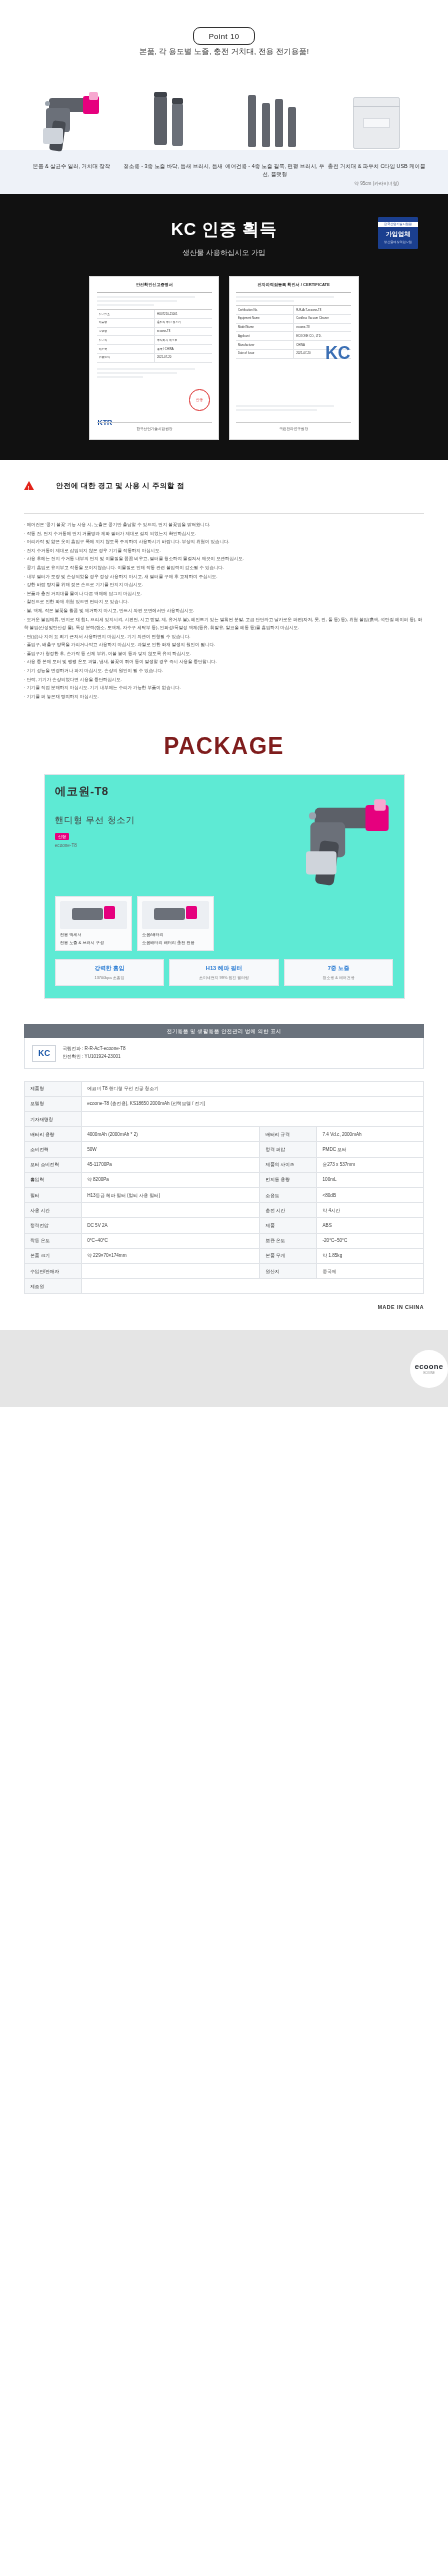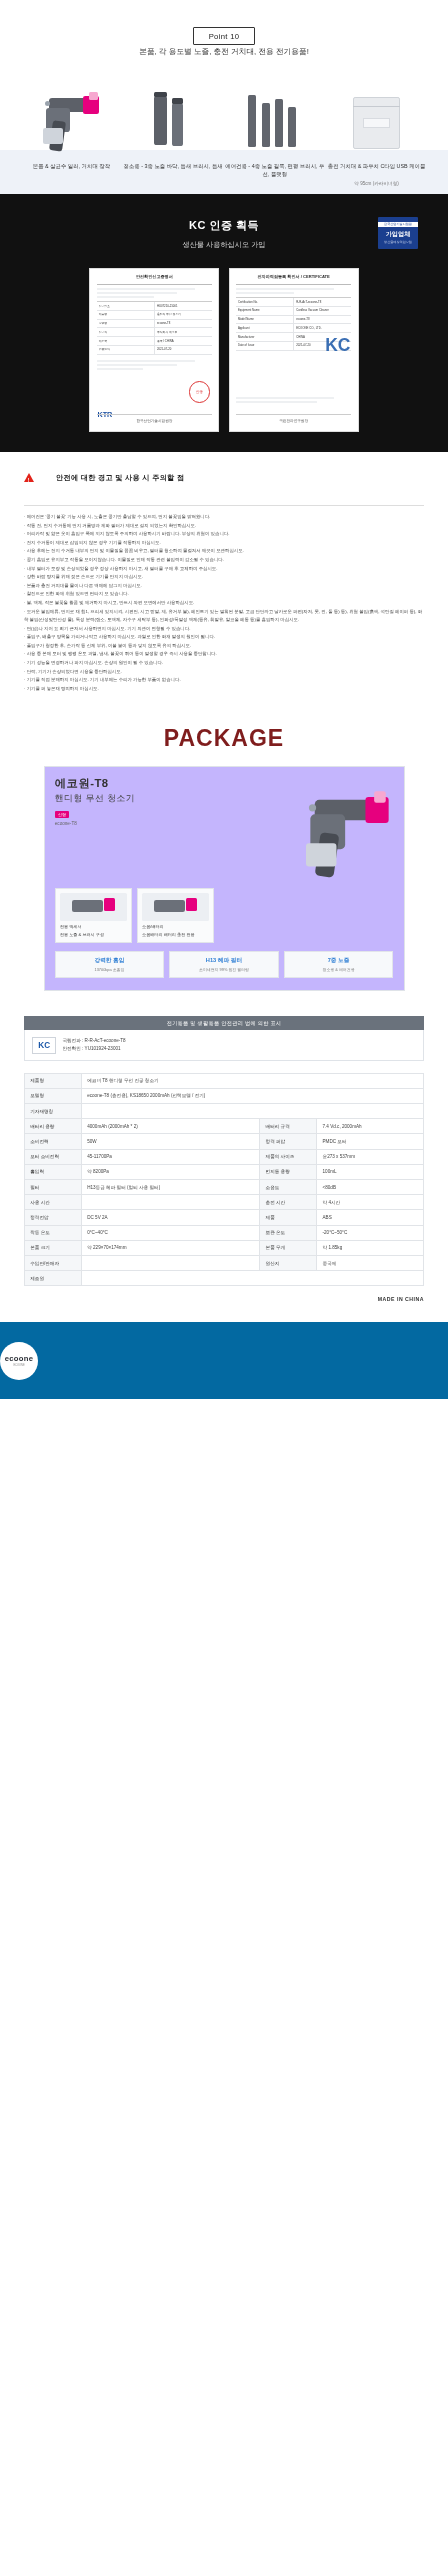--- a/index.html
+++ b/index.html
@@ -9,21 +9,21 @@
     background: #ffffff;
     color: #222;
   }
   .page { width: 448px; margin: 0 auto; }
 
   
   .sec-point { padding: 27px 0 0; text-align: center; background:#fff;}
   .point-badge {
     display: inline-block;
     border: 0.8px solid #333;
-    border-radius: 1px;
+    border-radius: 7px;
     padding: 3.6px 14.4px;
     font-size: 7.7px;
     letter-spacing: 0.3px;
     color: #222;
   }
   .big-title {
     font-size: 20.6px;
     font-weight: bold;
     letter-spacing: 1px;
     margin: 17.5px 0 14.4px;
@@ -71,21 +71,21 @@
   .nozzles .n3 { left:36px; height:48px;}
   .nozzles .n4 { left:49px; height:40px;}
 
   .pouch { position:relative; width:62px; height:72px;}
   .pouch .bag { position:absolute; left:7.2px; top:12.4px; width:47px; height:52px; background:#e9ebee; border:0.5px solid #cfd3d8; border-radius:2.1px;}
   .pouch .zip { position:absolute; left:7.2px; top:20.6px; width:47px; height:1.5px; background:#c6cad0;}
   .pouch .lbl { position:absolute; left:17.5px; top:33px; width:27px; height:10.3px; background:#f6f7f9; border:0.5px solid #d8dbe0;}
 
   
   .sec-kc { background:#111; color:#fff; padding: 24px 0 20.6px; text-align:center; position:relative;}
-  .kc-title { font-size: 11px; font-weight: bold; letter-spacing: 0.5px;}
+  .kc-title { font-size: 17px; font-weight: bold; letter-spacing: 0.5px;}
   .kc-sub { font-size: 7.2px; color:#d8d8d8; margin-top: 7.2px;}
   .kc-stamp {
     position:absolute; right:30px; top:23px; width:40px; height:32px;
     background:#1b3f8f; color:#fff; font-size:3.6px; line-height:1.35;
     display:flex; flex-direction:column; align-items:center; justify-content:center;
     border-radius:1px;
   }
   .kc-stamp .st-top { font-size:3.1px; background:#fff; color:#1b3f8f; width:100%; text-align:center; padding:0.5px 0;}
   .kc-stamp .st-big { font-size:6.2px; font-weight:bold; margin-top:3.1px;}
   .kc-stamp .st-small { font-size:3.1px; margin-top:1.5px; color:#cbd6ef;}
@@ -114,27 +114,27 @@
   .warn-tri { width:0;height:0;border-left:5.7px solid transparent;border-right:5.7px solid transparent;border-bottom:9.8px solid #e2231a; position:relative;}
   .warn-tri:after{content:"!"; position:absolute; left:-1.3px; top:3.1px; color:#fff; font-size:5.2px; font-weight:bold;}
   .safety-title { font-size: 7.2px; font-weight: bold; color:#222; letter-spacing:0.3px;}
   .safety-list { font-size: 4.4px; line-height: 1.95; color:#444; }
   .safety-list div { }
 
   
   .sec-package { padding: 13.4px 0 5.2px; text-align:center;}
   .pkg-title { font-size: 23px; font-weight: bold; color:#7f1d1d; letter-spacing: 1px;}
   .box-card {
-    width: 361px; margin: 13.4px auto 0; border:0.5px solid #dfe3e8; background:#c4b5fd;
+    width: 361px; margin: 13.4px auto 0; border:0.5px solid #dfe3e8; background:#5eead4;
     padding: 9.3px 10.3px 11.3px; text-align:left; position:relative;
   }
   .box-top { display:flex; }
   .box-left { width: 170px; }
   .box-brand { font-size: 11.3px; font-weight:bold; color:#333; letter-spacing:0.5px;}
-  .box-name { font-size: 8.8px; color:#444; margin-top:2px; letter-spacing:0.5px;}
+  .box-name { font-size: 8.8px; color:#444; margin-top:16px; letter-spacing:0.5px;}
   .box-tagpink { display:inline-block; background:#e6007e; color:#fff; font-size:4.1px; padding:1px 3.1px; border-radius:1px; margin-top:6.2px;}
   .box-tagline { font-size:4.6px; color:#666; margin-top:3.1px;}
   .box-right { flex:1; position:relative; height: 103px;}
   .box-gun { position:absolute; right:0; top:5.2px; transform: scale(1.45); transform-origin: top right;}
 
   .box-mini-row { display:flex; gap:5.2px; margin-top: 9.3px;}
   .mini-card { width: 77px; border:0.5px solid #e2e5ea; padding:4.1px; font-size:4.1px; color:#555; background:#fafbfc;}
   .mini-card .mc-t { font-size:4.1px; color:#333; margin-top:3.1px;}
   .mini-art { height:28px; background:#eceff3; border-radius:1.5px; position:relative;}
   .mini-art .mg { position:absolute; left:12.4px; top:7.2px; width:31px; height:11.3px; background:#6b7079; border-radius:2.1px;}
@@ -159,21 +159,21 @@
   }
   .kc-mark { width:24px; height:17.5px; border:0.5px solid #cfd4db; display:flex; align-items:center; justify-content:center; font-size:8.2px; font-weight:bold; color:#1a57a8;}
   .declare-lines div { line-height:1.8;}
 
   table.spec { width:100%; border-collapse: collapse; margin-top: 11.3px; font-size:4.6px;}
   table.spec td { border:0.5px solid #e1e4e8; padding: 4.6px 5.2px; color:#444; text-align:left;}
   table.spec td.k { background:#f5f7f9; width: 57px; color:#333;}
   .made-in { text-align:right; font-size:5.2px; color:#333; margin-top: 9.3px; letter-spacing:0.5px; font-weight:bold;}
 
   
-  .footer { background:#0369a1; height: 77px; display:flex; align-items:center; justify-content:flex-start;}
+  .footer { background:#e5e5e5; height: 77px; display:flex; align-items:center; justify-content:flex-end;}
   .logo-circle {
     width: 38px; height: 38px; border-radius:50%; background:#fff; display:flex; flex-direction:column;
     align-items:center; justify-content:center;
   }
   .logo-circle .lg { font-size: 7.7px; color:#2b2f36; font-weight:bold; letter-spacing:0.3px;}
   .logo-circle .lgs { font-size: 2.6px; color:#888; margin-top:1px;}
 </style>
 </head>
 <body>
 

